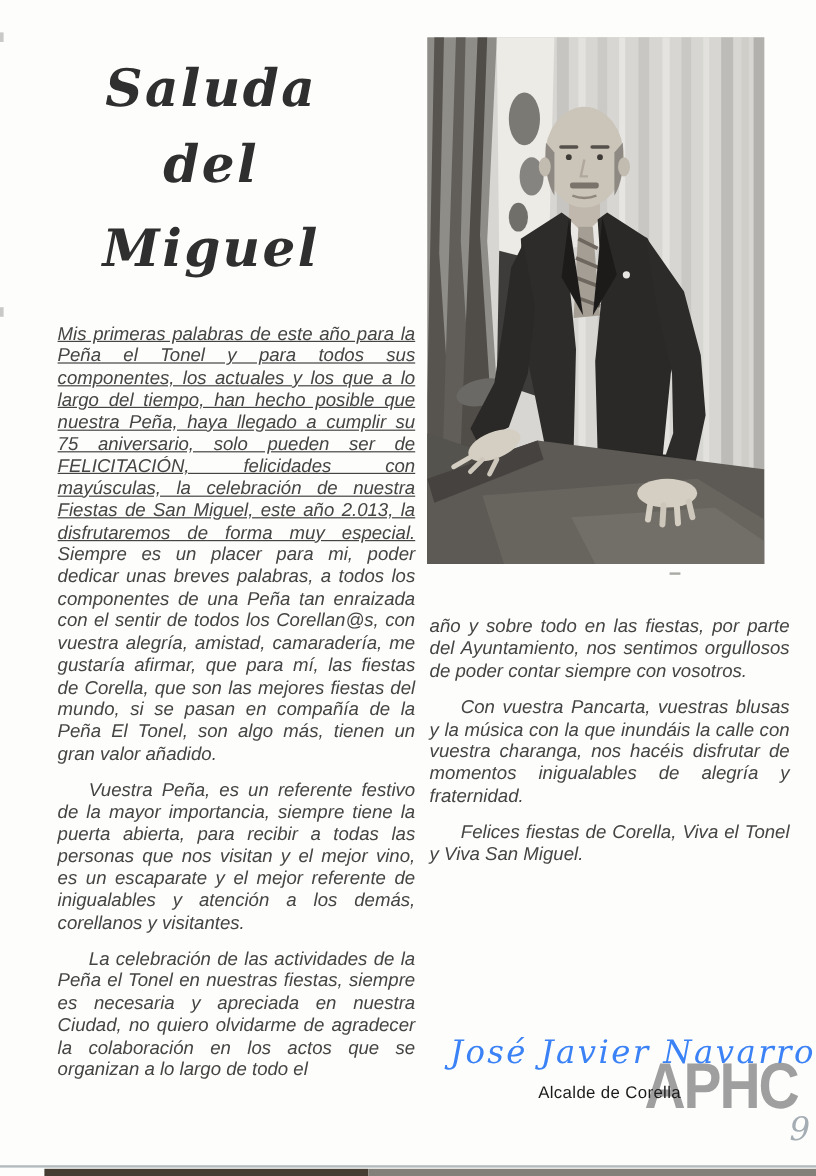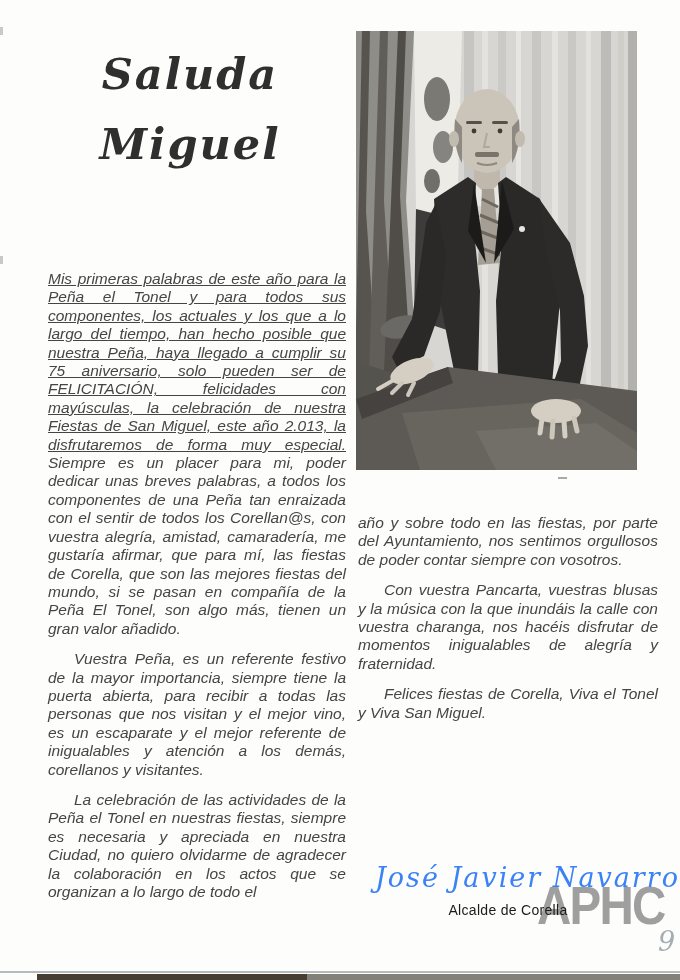--- a/index.html
+++ b/index.html
@@ -8,21 +8,21 @@
     width:680px;height:980px;
     margin:0 auto;
     background:#fdfdfb;
     overflow:hidden;
     font-family:"Liberation Sans", sans-serif;
     color:#454545;
   }
 
   
   .title{
-    position:absolute;left:40px;top:42px;width:300px;
+    position:absolute;left:26px;top:42px;width:300px;
     text-align:center;
     font-family:"DejaVu Serif", serif;
     font-style:italic;
     font-weight:600;
     font-size:43px;
     line-height:64px;
     color:#2f2f2f;
     letter-spacing:2px;
   }
   .title .t-line{display:block;}
@@ -113,20 +113,21 @@
   .scan-tick-2{position:absolute;left:0;top:256px;width:3px;height:8px;background:#c9c9c7;}
   .scan-dash{position:absolute;left:558px;top:477px;width:9px;height:2px;background:#a9a9a5;}
 </style>
 </head>
 <body>
 
 <div class="page">
 
   <h1 class="title" style="margin:0;">
     <span class="t-line t-line1">Saluda</span>
+    <span class="t-line t-line2">del</span>
     <span class="t-line t-line3">Miguel</span>
   </h1>
 
   <div class="photo">
     <svg viewBox="0 0 281 439" preserveAspectRatio="none">
 
       <g>
         <rect x="0" y="0" width="281" height="439" fill="#d7d6d2"></rect>
         <rect x="108" y="0" width="10" height="439" fill="#c6c5c1"></rect>
         <rect x="126" y="0" width="6" height="439" fill="#e3e2de"></rect>

